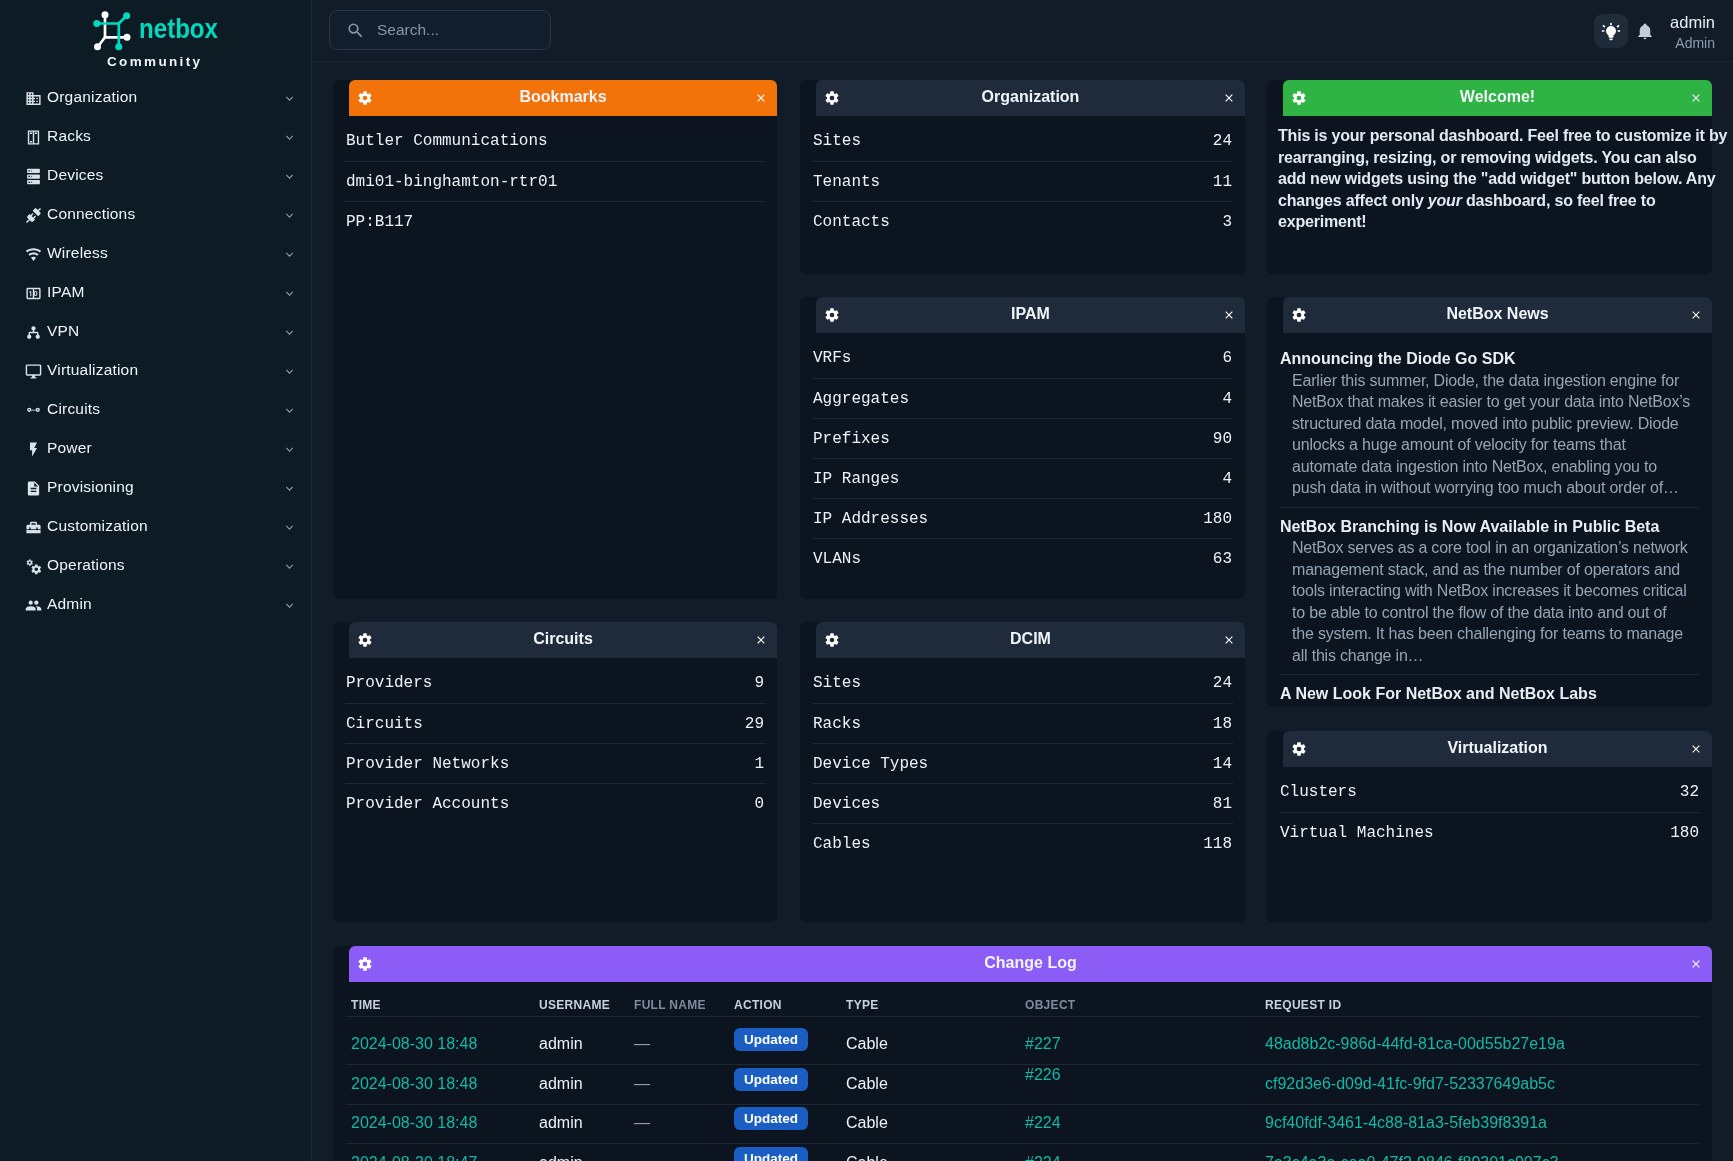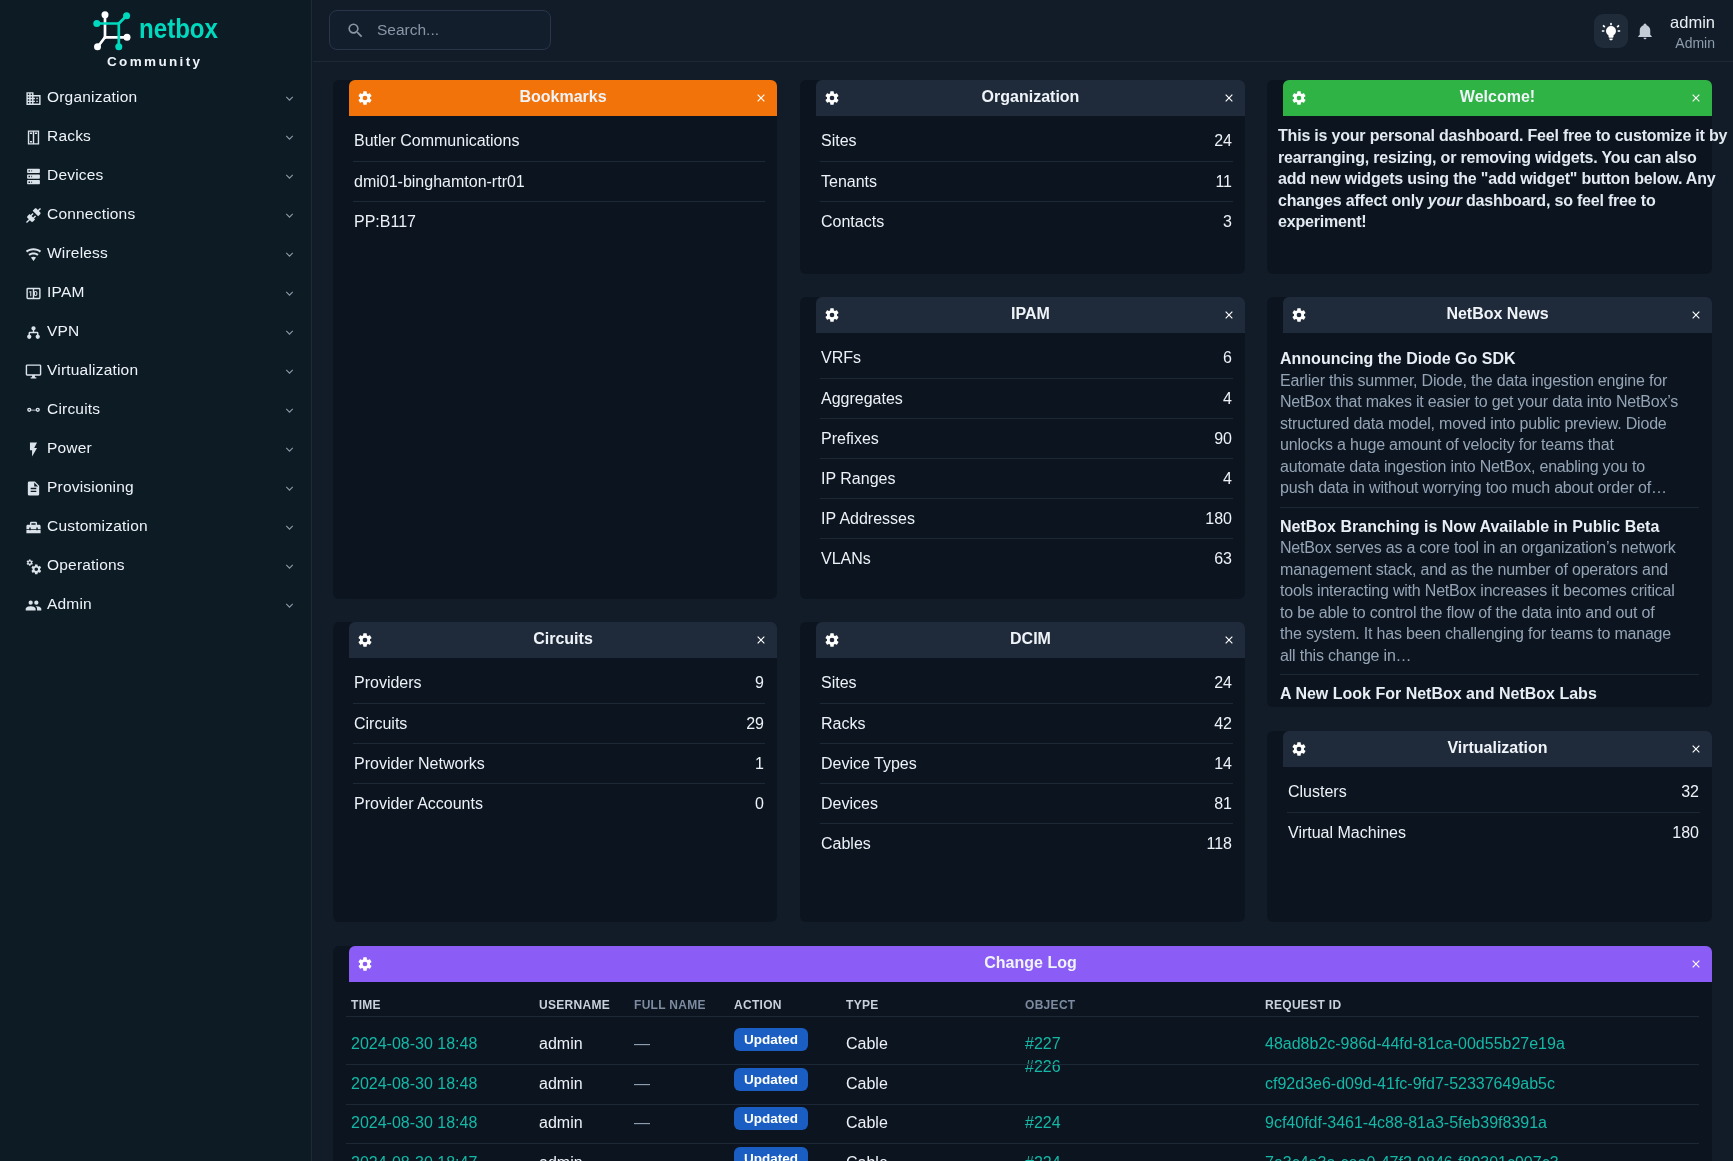--- a/index.html
+++ b/index.html
@@ -28,26 +28,26 @@
   .chead .gear { position:absolute; left:8px; top:10px; width:16px; height:16px; }
   .chead .x { position:absolute; right:8px; top:10px; width:16px; height:16px; }
   .chead .ctitle { position:absolute; left:0; right:0; top:8px; text-align:center; font-size:16px; font-weight:bold; color:#f0f4f9; }
   .chead.orange { background:#f3730b; }
   .chead.green { background:#2fb344; }
   .chead.blue  { background:#8b5cf6; }
 
   .lrow { position:relative; height:40px; line-height:40px; padding:0 1px; font-size:16px; color:#eef2f7; }
   .lrow + .lrow { border-top:1px solid #1d2836; }
   .lrow .num { float:right; }
-  .listbody { position:absolute; left:8px; right:0; top:36px; padding:5px 12px 0; }
+  .listbody { position:absolute; left:0; right:0; top:36px; padding:5px 12px 0;font-family:Liberation Mono, monospace; }
 
   
   .ptext { font-size:16px; color:#e3e9f0; line-height:21.5px; letter-spacing:-0.2px; }
   .newstitle { font-size:16px; font-weight:bold; color:#e9eef4; line-height:21.5px; }
-  .newsp { font-size:16px; color:#95a4b5; line-height:21.5px; letter-spacing:-0.2px; }
+  .newsp { font-size:16px; color:#95a4b5; line-height:21.5px; letter-spacing:-0.2px;margin-left:12px; }
   .newsdiv { border-top:1px solid #1c2736; margin:8px 0 8px 0; }
 
   
   .th { position:absolute; font-size:12px; font-weight:bold; color:#c8d1dc; letter-spacing:0.3px; }
   .td { position:absolute; font-size:16px; color:#eef2f7; }
   .teal { color:#14b8a6; }
   .badge { display:inline-block; background:#1a5ec4; color:#fff; font-size:13.5px; font-weight:bold; padding:4px 10px; border-radius:6px; }
 </style>
 </head>
 <body>
@@ -300,21 +300,21 @@
     <svg class="gear" viewBox="0 0 24 24">
           <path fill="#fff" d="M12,15.5A3.5,3.5 0 0,1 8.5,12A3.5,3.5 0 0,1 12,8.5A3.5,3.5 0 0,1 15.5,12A3.5,3.5 0 0,1 12,15.5M19.43,12.97C19.47,12.65 19.5,12.33 19.5,12C19.5,11.67 19.47,11.34 19.43,11L21.54,9.37C21.73,9.22 21.78,8.95 21.66,8.73L19.66,5.27C19.54,5.05 19.27,4.96 19.05,5.05L16.56,6.05C16.04,5.66 15.5,5.32 14.87,5.07L14.5,2.42C14.46,2.18 14.25,2 14,2H10C9.75,2 9.54,2.18 9.5,2.42L9.13,5.07C8.5,5.32 7.96,5.66 7.44,6.05L4.95,5.05C4.73,4.96 4.46,5.05 4.34,5.27L2.34,8.73C2.21,8.95 2.27,9.22 2.46,9.37L4.57,11C4.53,11.34 4.5,11.67 4.5,12C4.5,12.33 4.53,12.65 4.57,12.97L2.46,14.63C2.27,14.78 2.21,15.05 2.34,15.27L4.34,18.73C4.46,18.95 4.73,19.03 4.95,18.95L7.44,17.94C7.96,18.34 8.5,18.68 9.13,18.93L9.5,21.58C9.54,21.82 9.75,22 10,22H14C14.25,22 14.46,21.82 14.5,21.58L14.87,18.93C15.5,18.67 16.04,18.34 16.56,17.94L19.05,18.95C19.27,19.03 19.54,18.95 19.66,18.73L21.66,15.27C21.78,15.05 21.73,14.78 21.54,14.63L19.43,12.97Z"></path>
         </svg>
     <div class="ctitle">DCIM</div>
     <svg class="x" viewBox="0 0 24 24">
           <path fill="none" stroke="#fff" stroke-width="1.7" d="M7,7L17,17M17,7L7,17"></path>
         </svg>
   </div>
       <div class="listbody">
         <div class="lrow">Sites<span class="num">24</span></div>
-        <div class="lrow">Racks<span class="num">42</span></div>
+        <div class="lrow">Racks<span class="num">18</span></div>
         <div class="lrow">Device Types<span class="num">14</span></div>
         <div class="lrow">Devices<span class="num">81</span></div>
         <div class="lrow">Cables<span class="num">118</span></div>
       </div>
     </div>
     <div class="card" style="left:1267px;top:731px;width:445px;height:191px;">
       <div class="chead ">
     <svg class="gear" viewBox="0 0 24 24">
           <path fill="#fff" d="M12,15.5A3.5,3.5 0 0,1 8.5,12A3.5,3.5 0 0,1 12,8.5A3.5,3.5 0 0,1 15.5,12A3.5,3.5 0 0,1 12,15.5M19.43,12.97C19.47,12.65 19.5,12.33 19.5,12C19.5,11.67 19.47,11.34 19.43,11L21.54,9.37C21.73,9.22 21.78,8.95 21.66,8.73L19.66,5.27C19.54,5.05 19.27,4.96 19.05,5.05L16.56,6.05C16.04,5.66 15.5,5.32 14.87,5.07L14.5,2.42C14.46,2.18 14.25,2 14,2H10C9.75,2 9.54,2.18 9.5,2.42L9.13,5.07C8.5,5.32 7.96,5.66 7.44,6.05L4.95,5.05C4.73,4.96 4.46,5.05 4.34,5.27L2.34,8.73C2.21,8.95 2.27,9.22 2.46,9.37L4.57,11C4.53,11.34 4.5,11.67 4.5,12C4.5,12.33 4.53,12.65 4.57,12.97L2.46,14.63C2.27,14.78 2.21,15.05 2.34,15.27L4.34,18.73C4.46,18.95 4.73,19.03 4.95,18.95L7.44,17.94C7.96,18.34 8.5,18.68 9.13,18.93L9.5,21.58C9.54,21.82 9.75,22 10,22H14C14.25,22 14.46,21.82 14.5,21.58L14.87,18.93C15.5,18.67 16.04,18.34 16.56,17.94L19.05,18.95C19.27,19.03 19.54,18.95 19.66,18.73L21.66,15.27C21.78,15.05 21.73,14.78 21.54,14.63L19.43,12.97Z"></path>
         </svg>
@@ -383,21 +383,21 @@
       <div class="td" style="left:301px;top:89px;color:#93a2b3;">—</div>
       <div class="td" style="left:401px;top:82px;"><span class="badge">Updated</span></div>
       <div class="td" style="left:513px;top:89px;">Cable</div>
       <div class="td teal" style="left:692px;top:89px;">#227</div>
       <div class="td teal" style="left:932px;top:89px;">48ad8b2c-986d-44fd-81ca-00d55b27e19a</div>
       <div class="td teal" style="left:18px;top:128.5px;">2024-08-30 18:48</div>
       <div class="td" style="left:206px;top:128.5px;">admin</div>
       <div class="td" style="left:301px;top:128.5px;color:#93a2b3;">—</div>
       <div class="td" style="left:401px;top:121.5px;"><span class="badge">Updated</span></div>
       <div class="td" style="left:513px;top:128.5px;">Cable</div>
-      <div class="td teal" style="left:692px;top:112px;">#226</div>
+      <div class="td teal" style="left:692px;top:120px;">#226</div>
       <div class="td teal" style="left:932px;top:128.5px;">cf92d3e6-d09d-41fc-9fd7-52337649ab5c</div>
       <div style="position:absolute;left:13px;right:13px;top:118px;border-top:1px solid #1d2836;"></div>
       <div class="td teal" style="left:18px;top:168px;">2024-08-30 18:48</div>
       <div class="td" style="left:206px;top:168px;">admin</div>
       <div class="td" style="left:301px;top:168px;color:#93a2b3;">—</div>
       <div class="td" style="left:401px;top:161px;"><span class="badge">Updated</span></div>
       <div class="td" style="left:513px;top:168px;">Cable</div>
       <div class="td teal" style="left:692px;top:168px;">#224</div>
       <div class="td teal" style="left:932px;top:168px;">9cf40fdf-3461-4c88-81a3-5feb39f8391a</div>
       <div style="position:absolute;left:13px;right:13px;top:157.5px;border-top:1px solid #1d2836;"></div>

